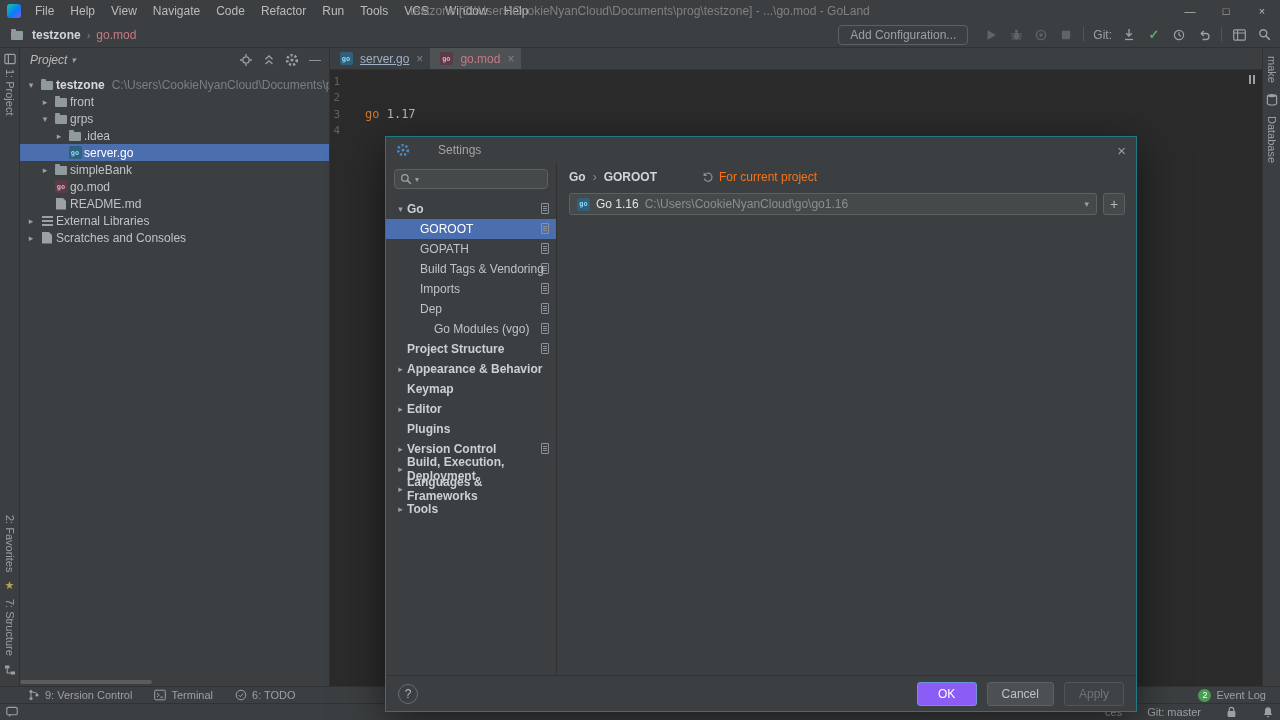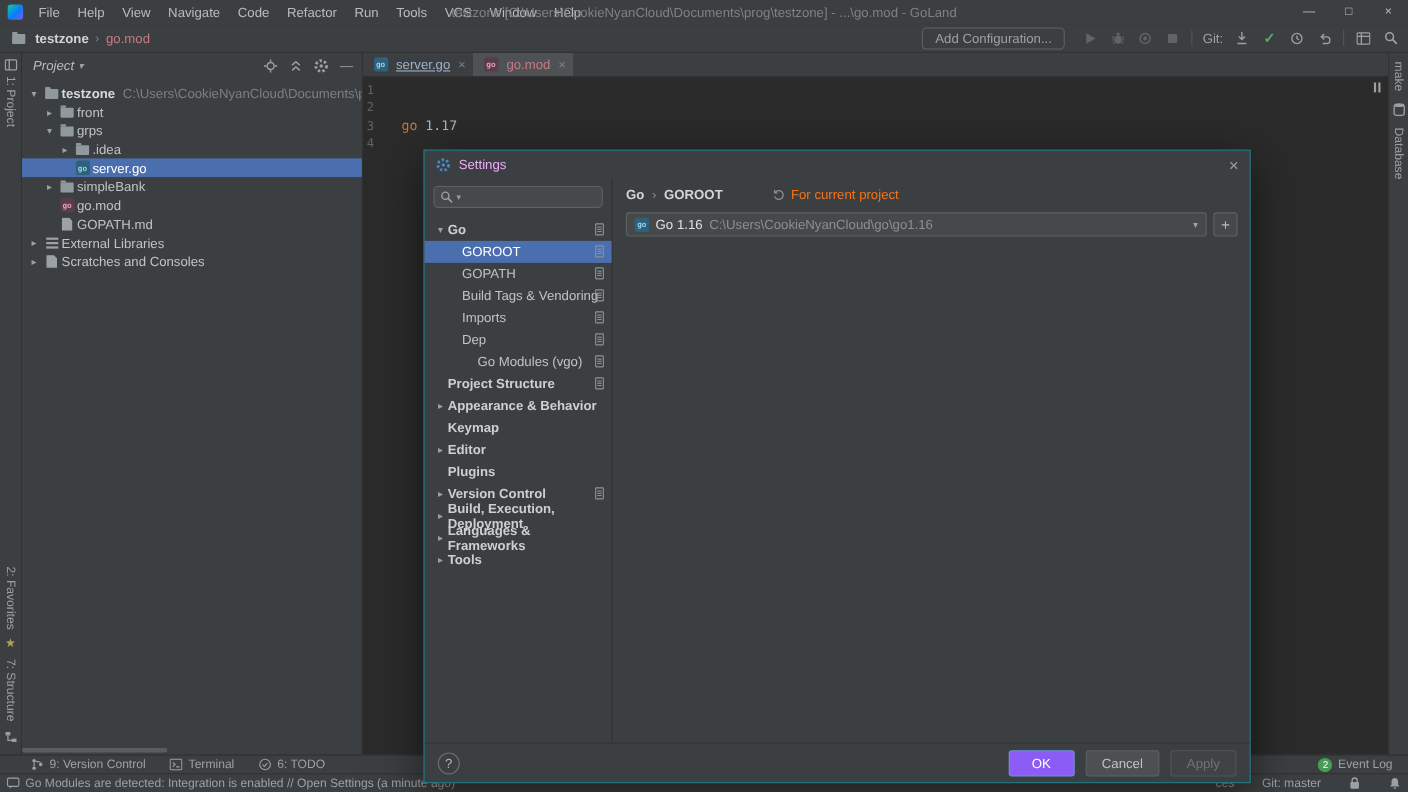--- a/index.html
+++ b/index.html
@@ -80,21 +80,21 @@
 .tw-left{display:flex;align-items:center;gap:22px;margin-left:28px;}
 .twbtn{display:flex;align-items:center;gap:5px;color:#9da0a3;}
 .tw-right{margin-left:auto;display:flex;align-items:center;gap:5px;margin-right:14px;color:#9da0a3;}
 .badge{width:13px;height:13px;border-radius:50%;background:#499c54;color:#fff;font-size:9px;display:flex;align-items:center;justify-content:center;}
 .statusbar{position:absolute;left:0;right:0;bottom:0;height:17px;background:#3c3f41;border-top:1px solid #323232;display:flex;align-items:center;font-size:11px;padding:0 6px;z-index:4;}
 .sb-msg{color:#9da0a3;margin-left:5px;white-space:nowrap;}
 .sb-right{margin-left:auto;display:flex;align-items:center;gap:25px;color:#9da0a3;}
 
 .dialog{position:absolute;left:385px;top:136px;width:752px;height:576px;background:#3c3f41;border:1px solid #1f7a85;box-shadow:0 12px 40px rgba(0,0,0,.55);z-index:10;}
 .dlg-title{height:26px;display:flex;align-items:center;gap:7px;padding:0 10px;}
-.dlg-title-text{color:#f0abfc;}
+.dlg-title-text{color:#a3a3a3;margin-left:21px;}
 .dlg-close{margin-left:auto;color:#9da0a3;font-size:15px;line-height:1;}
 .dlg-left{position:absolute;left:0;top:26px;bottom:36px;width:171px;border-right:1px solid #323232;}
 .dlg-search{height:20px;margin:6px 8px 10px 8px;background:#45494a;border:1px solid #5e6164;border-radius:4px;display:flex;align-items:center;padding:0 5px;gap:3px;}
 .srch-dd{font-size:8px;color:#9da0a3;}
 .strow{height:20px;display:flex;align-items:center;position:relative;}
 .strow.sel{background:#4b6eaf;}
 .strow.sel .slabel{color:#fff;}
 .sarrow{flex:none;width:13px;text-align:center;color:#9da0a3;font-size:9px;}
 .slabel{color:#bfc3c6;}
 .slabel.bold{font-weight:700;color:#ccd0d3;}
@@ -327,21 +327,21 @@
         <span class="ticon">
           <span class="icsq icsq-gomod">go</span>
         </span>
         <span class="tlabel c-gomod">go.mod</span>
       </div>
       <div class="ptrow" style="padding-left: 18px;">
         <span class="tarrow"></span>
         <span class="ticon">
           <span class="icpage"></span>
         </span>
-        <span class="tlabel">GOPATH.md</span>
+        <span class="tlabel">README.md</span>
       </div>
       <div class="ptrow" style="padding-left: 4px;">
         <span class="tarrow">▸</span>
         <span class="ticon">
           <span class="iclib">
             <i></i>
             <i></i>
             <i></i>
           </span>
         </span>
@@ -439,21 +439,20 @@
   </div>
 </div>
 
 <div class="statusbar">
   <span>
       <svg width="12" height="12" viewBox="0 0 12 12">
         <rect x="0.8" y="1.4" width="10.4" height="7.4" rx="1.4" fill="none" stroke="#9da0a3" stroke-width="1.1"></rect>
         <path d="M3.4 8.8L2.6 11l3-2.2z" fill="#9da0a3"></path>
       </svg>
     </span>
-  <span class="sb-msg">Go Modules are detected: Integration is enabled // Open Settings (a minute ago)</span>
   <div class="sb-right">
     <span>ces</span>
     <span>Git: master</span>
     <span>
         <svg width="11" height="12" viewBox="0 0 11 12">
           <rect x="1.6" y="5" width="7.8" height="6" rx="1" fill="#9da0a3"></rect>
           <path d="M3.2 5V3.6a2.3 2.3 0 0 1 4.6 0V5" fill="none" stroke="#9da0a3" stroke-width="1.2"></path>
         </svg>
       </span>
     <span>

